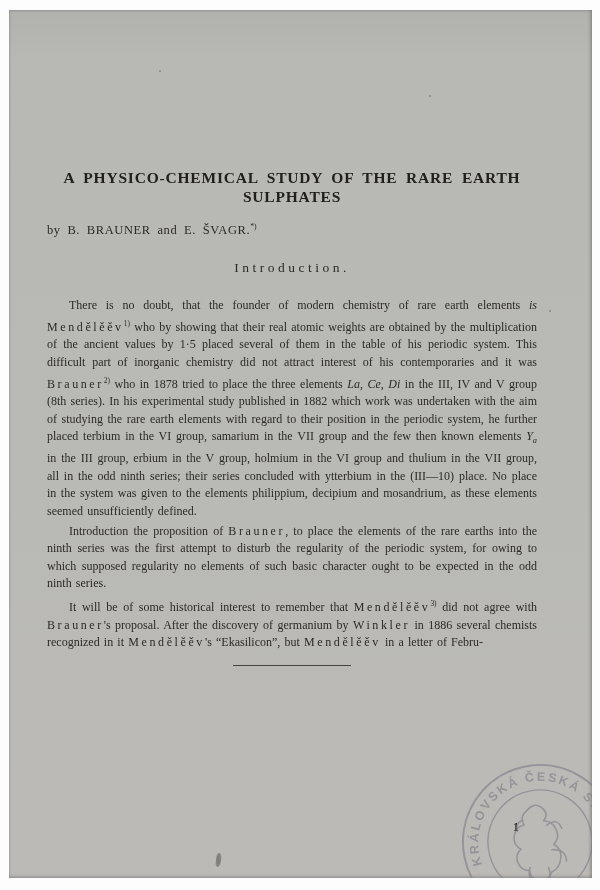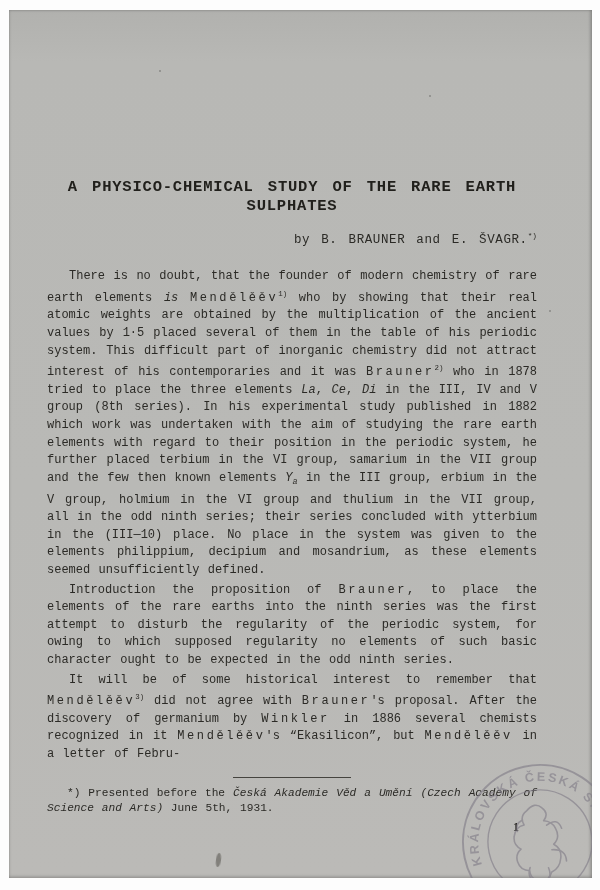--- a/index.html
+++ b/index.html
@@ -24,37 +24,36 @@
     width: 583px;
     height: 868px;
     background: linear-gradient(180deg, #b1b1ae 0%, #b8b8b5 6%, #b9b9b6 55%, #bbbab7 100%);
     box-shadow: inset -2px 0 3px rgba(0,0,0,0.18), inset 0 -2px 3px rgba(0,0,0,0.12), inset 1px 1px 2px rgba(0,0,0,0.08);
     overflow: hidden;
     color: #2b2a26;
   }
   .content {
     position: absolute;
     left: 38px;
-    top: 10px;
+    top: 0;
     width: 490px;
-    font-family: Liberation Mono, monospace;
   }
   .title {
     margin: 158px 0 0 0;
     text-align: center;
     font-size: 15.5px;
     font-weight: bold;
     letter-spacing: 0.8px;
     word-spacing: 4px;
     line-height: 19px;
     color: #21201c;
   }
   .byline {
     margin-top: 16px;
-    text-align: right;
+    text-align: left;
     font-size: 12.5px;
     letter-spacing: 0.6px;
     word-spacing: 3px;
     color: #2b2a26;
   }
   .section-heading {
     margin-top: 22px;
     text-align: center;
     font-size: 13.5px;
     letter-spacing: 3.5px;
@@ -132,32 +131,30 @@
 
     <div class="content">
 
       <h1 class="title">
         <span>A PHYSICO-CHEMICAL STUDY OF THE RARE EARTH</span><br>
         <span>SULPHATES</span>
       </h1>
 
       <div class="byline"><span>by B. BRAUNER and E. ŠVAGR.</span><span class="sup">*)</span></div>
 
+      <div class="section-heading">Introduction.</div>
 
       <div class="body-text">
         <p><span>There is no doubt, that the founder of modern chemistry of rare earth elements </span><span class="it">is</span><span> </span><span class="sp">Mendělěěv</span><span class="sup">1)</span><span> who by showing that their real atomic weights are obtained by the multiplication of the ancient values by 1·5 placed several of them in the table of his periodic system. This difficult part of inorganic chemistry did not attract interest of his contemporaries and it was </span><span class="sp">Brauner</span><span class="sup">2)</span><span> who in 1878 tried to place the three elements </span><span class="it">La</span><span>, </span><span class="it">Ce</span><span>, </span><span class="it">Di</span><span> in the III, IV and V group (8th series). In his experimental study published in 1882 which work was undertaken with the aim of studying the rare earth elements with regard to their position in the periodic system, he further placed terbium in the VI group, samarium in the VII group and the few then known elements </span><span class="it">Y</span><span class="it sub">a</span><span> in the III group, erbium in the V group, holmium in the VI group and thulium in the VII group, all in the odd ninth series; their series concluded with ytterbium in the (III—10) place. No place in the system was given to the elements philippium, decipium and mosandrium, as these elements seemed unsufficiently defined.</span></p>
         <p><span>Introduction the proposition of </span><span class="sp">Brauner</span><span>, to place the elements of the rare earths into the ninth series was the first attempt to disturb the regularity of the periodic system, for owing to which supposed regularity no elements of such basic character ought to be expected in the odd ninth series.</span></p>
         <p><span>It will be of some historical interest to remember that </span><span class="sp">Mendělěěv</span><span class="sup">3)</span><span> did not agree with </span><span class="sp">Brauner</span><span>'s proposal. After the discovery of germanium by </span><span class="sp">Winkler</span><span> in 1886 several chemists recognized in it </span><span class="sp">Mendělěěv</span><span>'s “Ekasilicon”, but </span><span class="sp">Mendělěěv</span><span> in a letter of Febru-</span></p>
       </div>
 
       <hr class="footnote-rule">
 
-      <div class="footnote">
-        <p><span>*) Presented before the </span><span class="it">Česká Akademie Věd a Umění (Czech Academy of Science and Arts)</span><span> June 5th, 1931.</span></p>
-      </div>
 
     </div>
 
     <div class="page-number">1</div>
 
     <div class="speck" style="left:420px; top:85px;  width:2px; height:2px;"></div>
     <div class="speck" style="left:150px; top:60px;  width:2px; height:2px;"></div>
     <div class="speck" style="left:540px; top:300px; width:2px; height:2px;"></div>
     <div class="smudge"></div>
 

